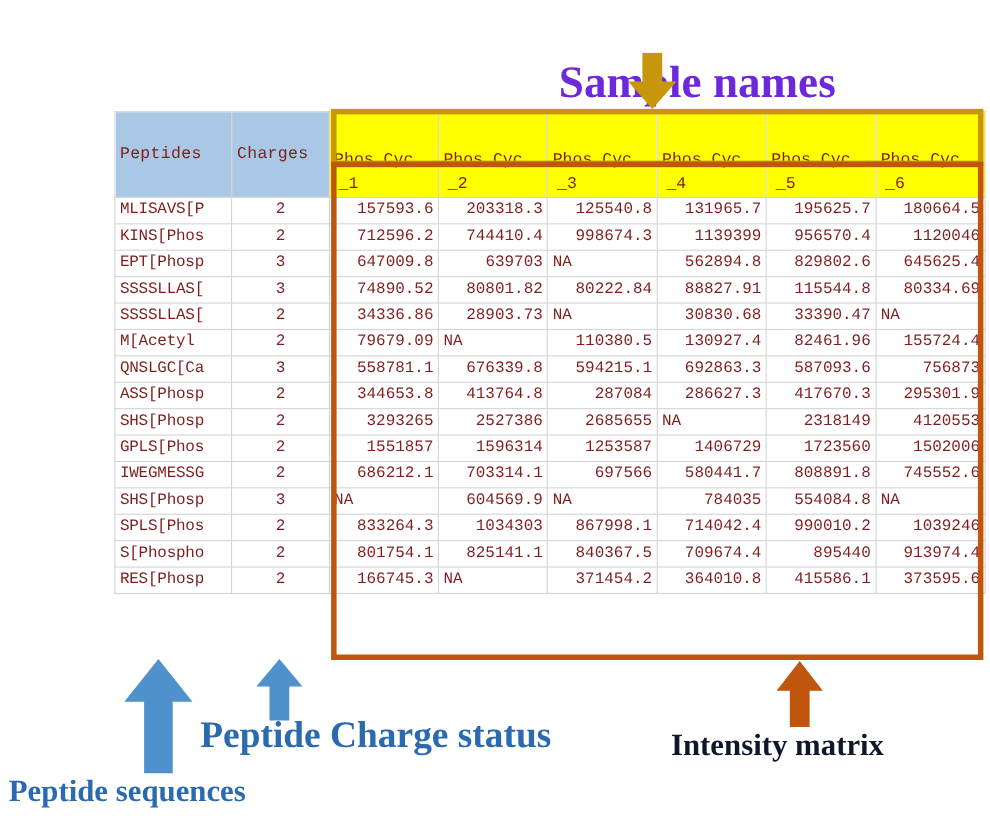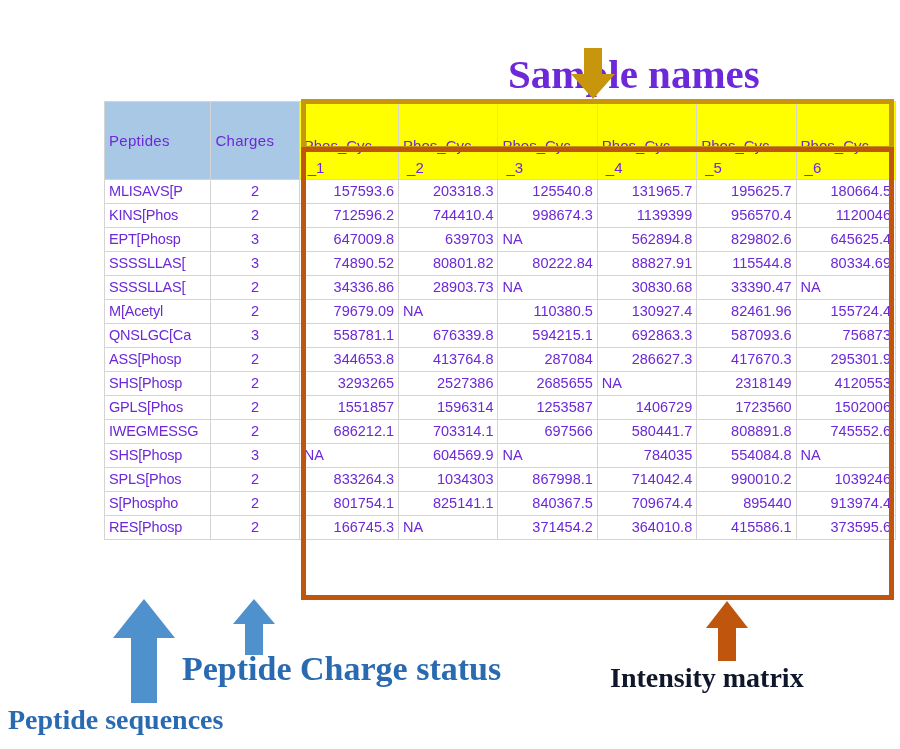--- a/index.html
+++ b/index.html
@@ -77,23 +77,23 @@
   }
 
   
   #spreadsheet {
     position: absolute;
     left: 104px;
     top: 101px;
     width: 792px;
     border-collapse: collapse;
     table-layout: fixed;
-    font-family: Liberation Sans, sans-serif;
+    font-family: Liberation Mono, monospace;
     font-size: 14.5px;
-    color: #6d28d9;
+    color: #7f1d1d;
     background: #ffffff;
   }
   #spreadsheet td, #spreadsheet th {
     border: 1px solid #d4d4d4;
     height: 23px;
     padding: 0 4px;
     overflow: hidden;
     white-space: nowrap;
     font-weight: normal;
   }

